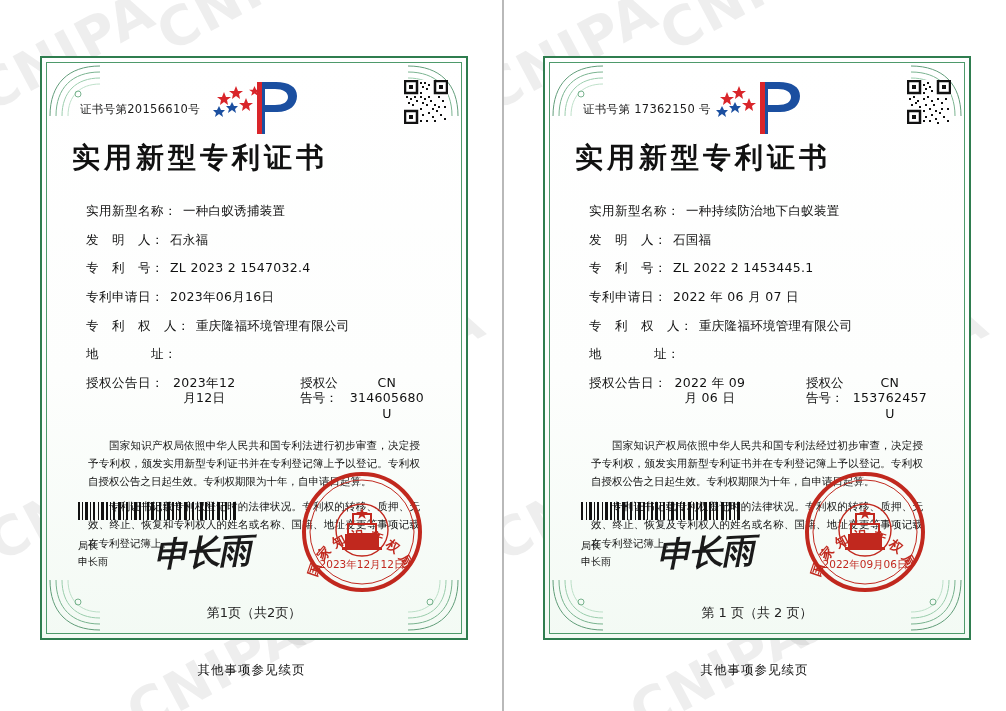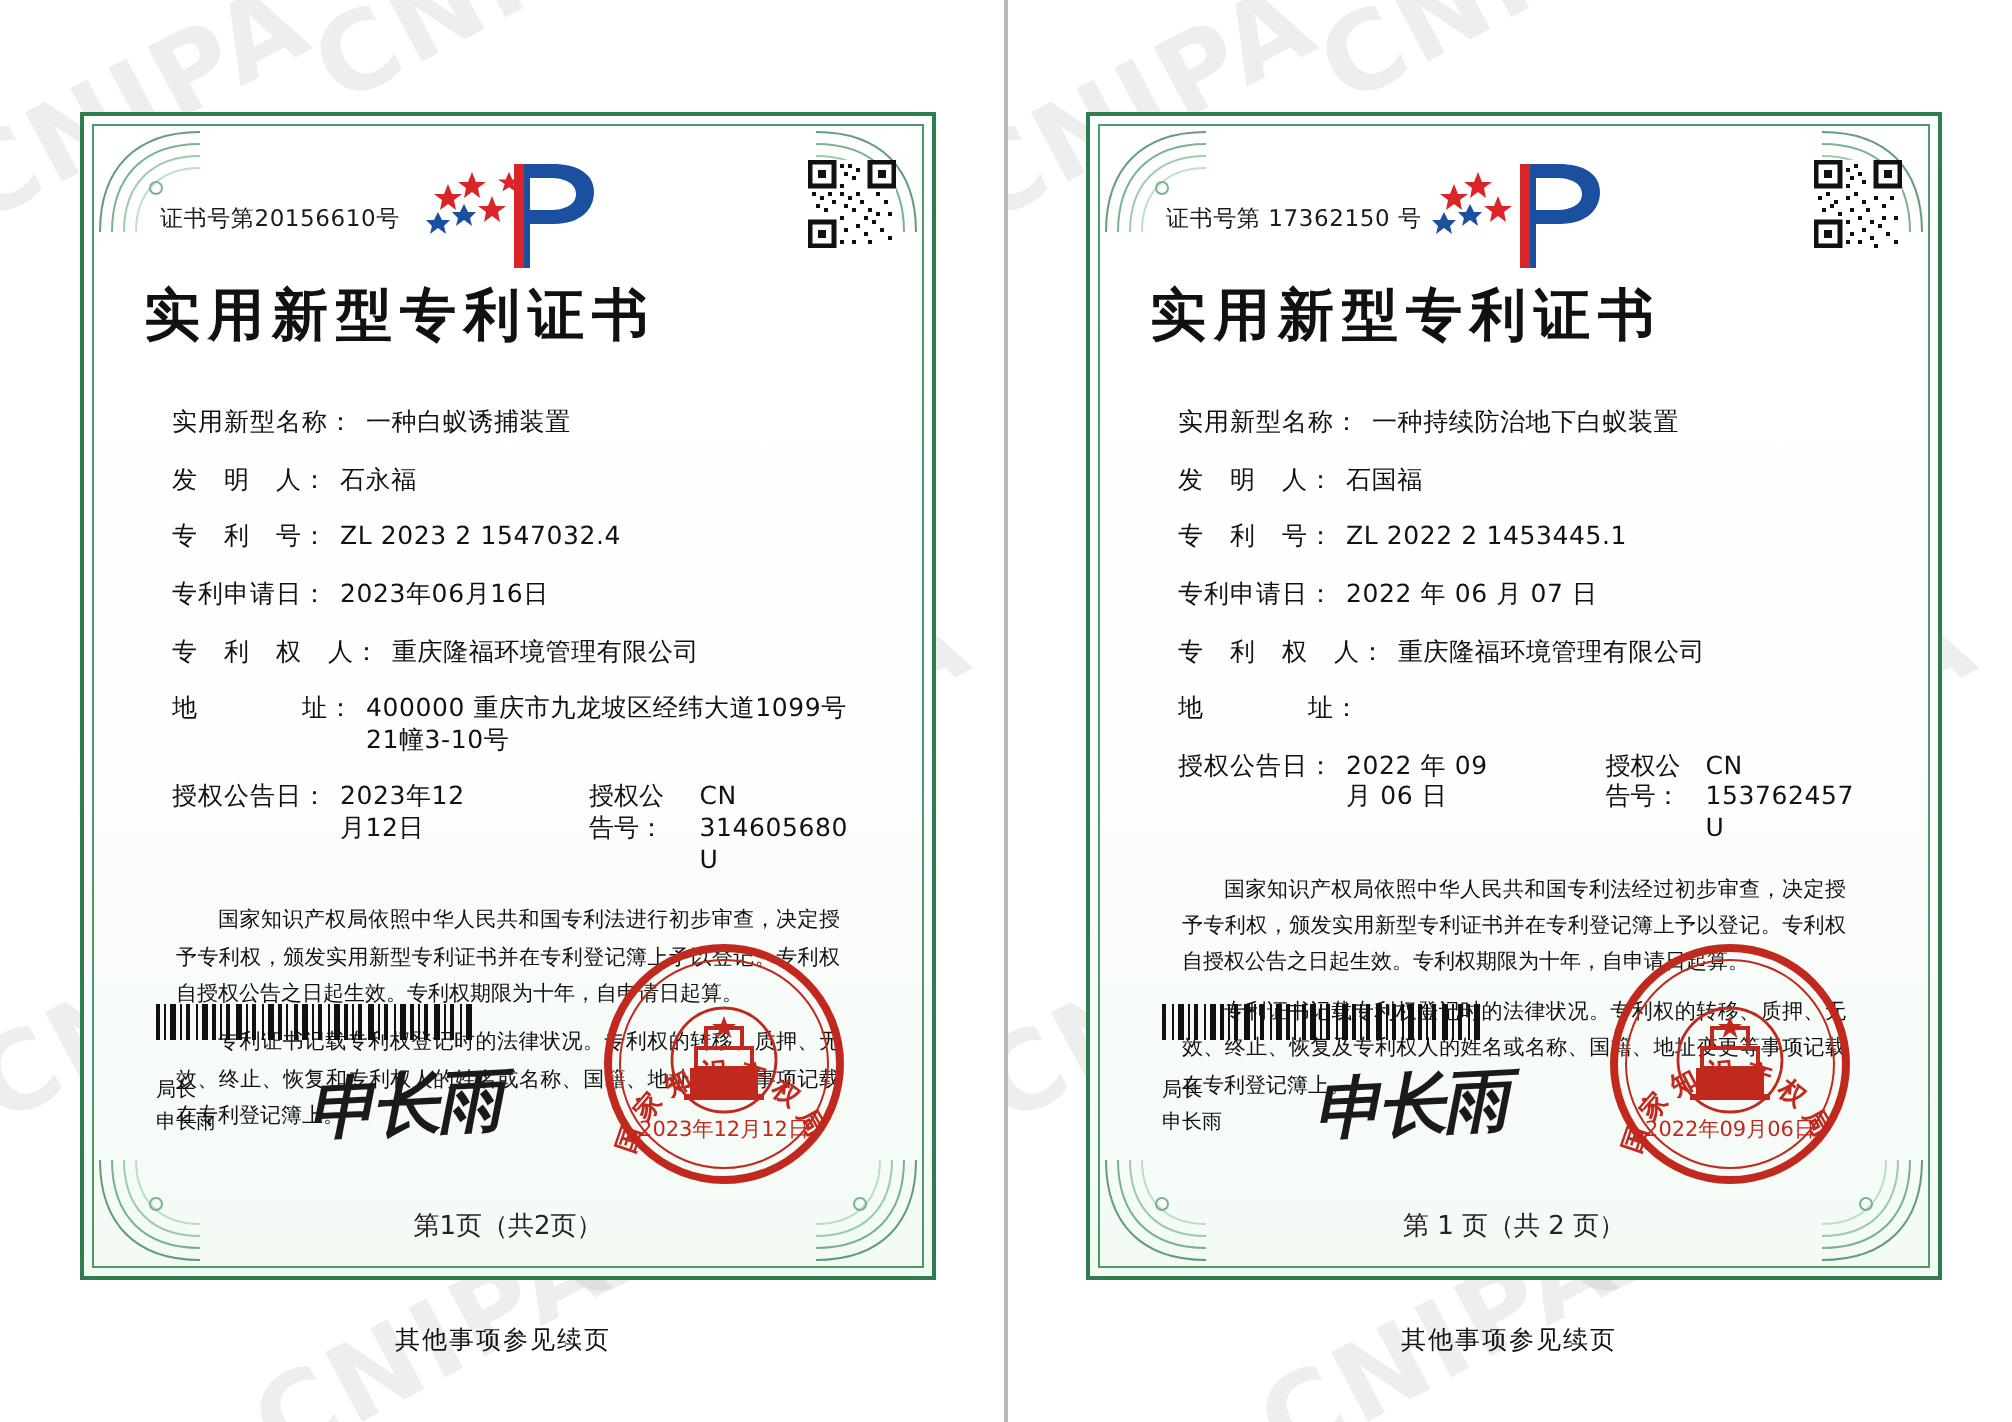--- a/index.html
+++ b/index.html
@@ -100,20 +100,21 @@
     font-size:28px;
     font-weight:bold;
     letter-spacing:4px;
     color:#111;
     margin-top:22px;
     font-family:"DejaVu Sans","Liberation Sans",sans-serif;
   }
   .fields{
     margin-top:26px;
     padding:0 12px 0 14px;
+    text-align:center;
   }
   .f-row{
     display:flex;
     align-items:baseline;
     font-size:12.5px;
     color:#111;
     margin-bottom:13px;
     line-height:1.25;
   }
   .f-label{
@@ -312,21 +313,20 @@
           <div class="f-row">
             <span class="f-label">专利申请日：</span>
             <span class="f-val">2023年06月16日</span>
           </div>
           <div class="f-row">
             <span class="f-label">专　利　权　人：</span>
             <span class="f-val">重庆隆福环境管理有限公司</span>
           </div>
           <div class="f-row">
             <span class="f-label">地　　　　址：</span>
-            <span class="f-val">400000 重庆市九龙坡区经纬大道1099号21幢3-10号</span>
           </div>
           <div class="f-row">
             <span class="f-label">授权公告日：</span>
             <span class="f-val">2023年12月12日</span>
             <span class="f-second">授权公告号：</span>
             <span class="f-val">CN 314605680 U</span>
           </div>
         </div>
 
         <div class="para">国家知识产权局依照中华人民共和国专利法进行初步审查，决定授予专利权，颁发实用新型专利证书并在专利登记簿上予以登记。专利权自授权公告之日起生效。专利权期限为十年，自申请日起算。</div>

